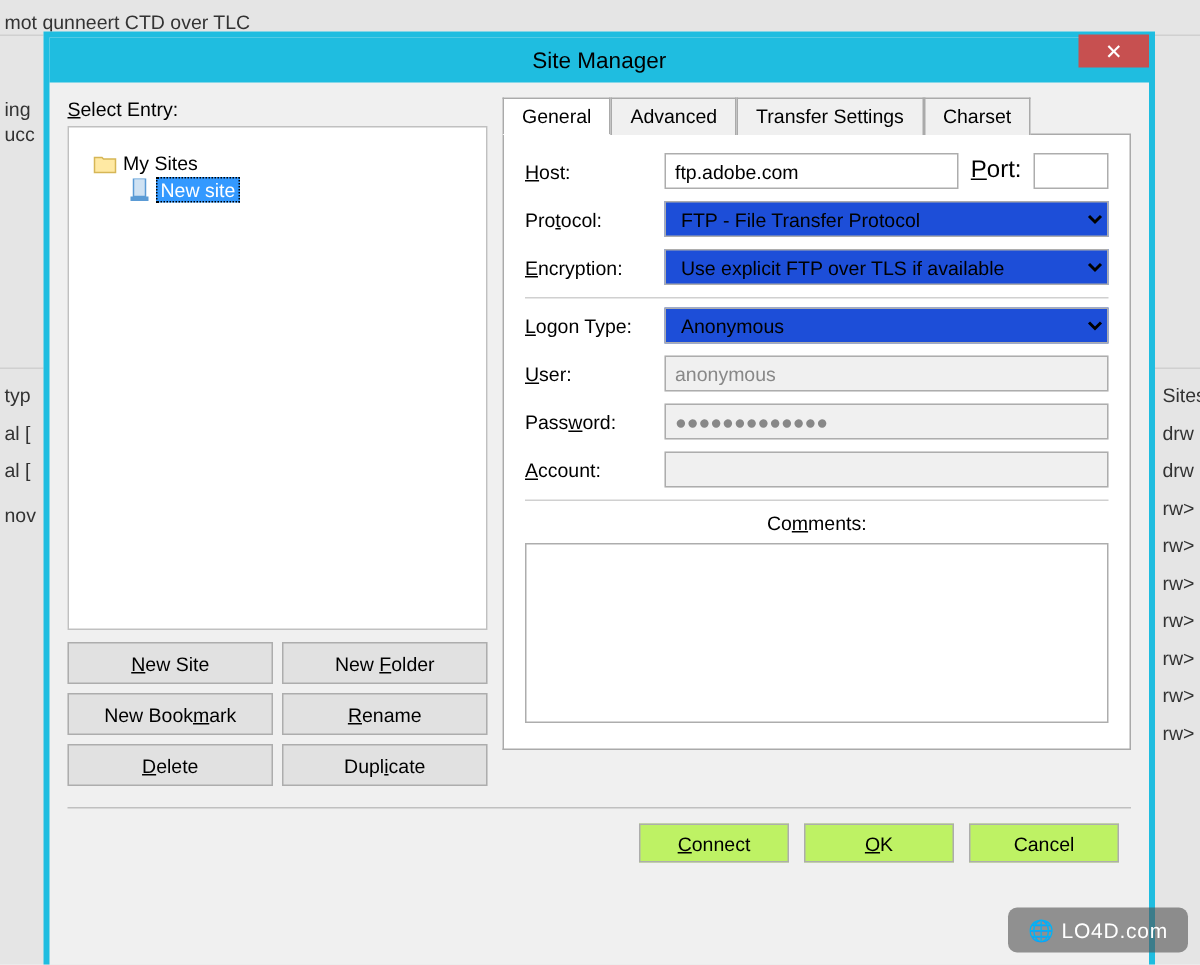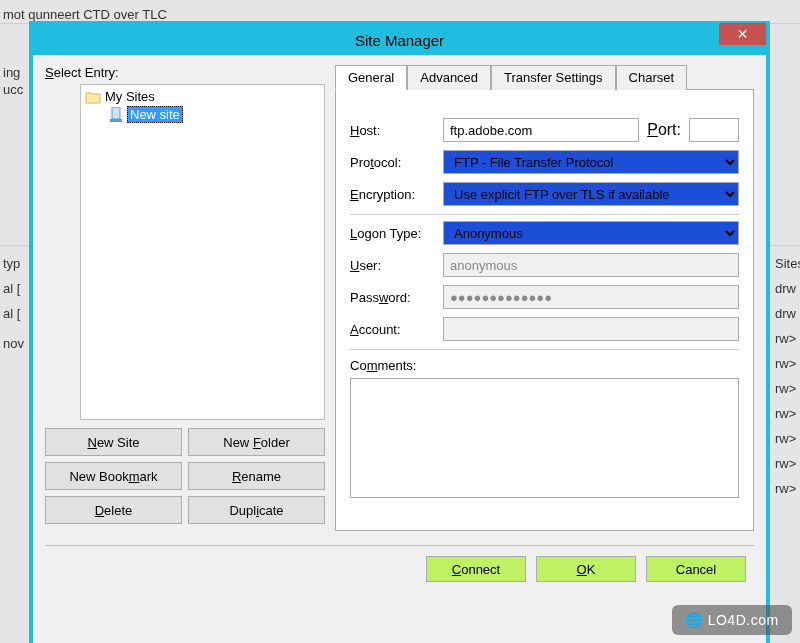--- a/index.html
+++ b/index.html
@@ -23,21 +23,21 @@
       line-height: 22px; cursor: pointer;
     }
     .content { padding: 10px 12px 10px 12px; display: flex; flex-direction: column; }
     .main-row { display: flex; gap: 10px; }
     .left-col { width: 280px; }
     .right-col { flex: 1; }
     .label { font-size: 13px; color: #000; }
     .select-entry { margin-bottom: 4px; }
     .tree {
       background: #fff; border: 1px solid #c0c0c0; height: 336px;
-      padding: 4px; font-size: 13px; margin-left: 35px;
+      padding: 16px; font-size: 13px;
     }
     .tree-root { display: flex; align-items: center; gap: 4px; }
     .tree-child { margin-left: 24px; display: flex; align-items: center; gap: 4px; margin-top: 2px; }
     .selected { background: #3399ff; color: #fff; border: 1px dotted #000; padding: 0 2px; }
     .folder-icon { width: 16px; height: 14px; display: inline-block; }
     .server-icon { width: 14px; height: 16px; display: inline-block; }
     .btn-grid {
       display: grid; grid-template-columns: 1fr 1fr; gap: 6px; margin-top: 8px;
     }
     .btn {
@@ -48,21 +48,21 @@
       display: flex; border-bottom: 1px solid #aaa; gap: 0;
     }
     .tab {
       padding: 4px 12px; font-size: 13px; background: #f0f0f0;
       border: 1px solid #aaa; border-bottom: none; margin-right: 0px;
       margin-bottom: -1px; cursor: pointer;
     }
     .tab.active { background: #fff; border-bottom: 1px solid #fff; }
     .tab-panel {
       background: #fff; border: 1px solid #aaa; border-top: none;
-      padding: 28px 14px;
+      padding: 12px 14px;
     }
     .form-row {
       display: flex; align-items: center; margin-bottom: 8px; gap: 8px;
     }
     .form-label { width: 85px; font-size: 13px; }
     .text-input {
       border: 1px solid #adadad; padding: 3px 6px; font-size: 13px; height: 24px;
       background: #fff;
     }
     .text-input.disabled { background: #f0f0f0; color: #888; }
@@ -208,21 +208,21 @@
           </div>
           <div class="form-row">
             <span class="form-label">Pass<u>w</u>ord:</span>
             <input class="text-input disabled" style="flex: 1 1 0%;" disabled="" value="●●●●●●●●●●●●●">
           </div>
           <div class="form-row">
             <span class="form-label"><u>A</u>ccount:</span>
             <input class="text-input disabled" style="flex: 1 1 0%;" disabled="" value="">
           </div>
           <div class="sep"></div>
-          <div style="margin-bottom:4px;">
+          <div style="margin-bottom:4px;text-align:center;">
             <span class="label">Co<u>m</u>ments:</span>
           </div>
           <textarea class="comments-area" style=""></textarea>
         </div>
       </div>
     </div>
     <div class="bottom-sep"></div>
     <div class="bottom-btns">
       <button class="bottom-btn"><u>C</u>onnect</button>
       <button class="bottom-btn"><u>O</u>K</button>

